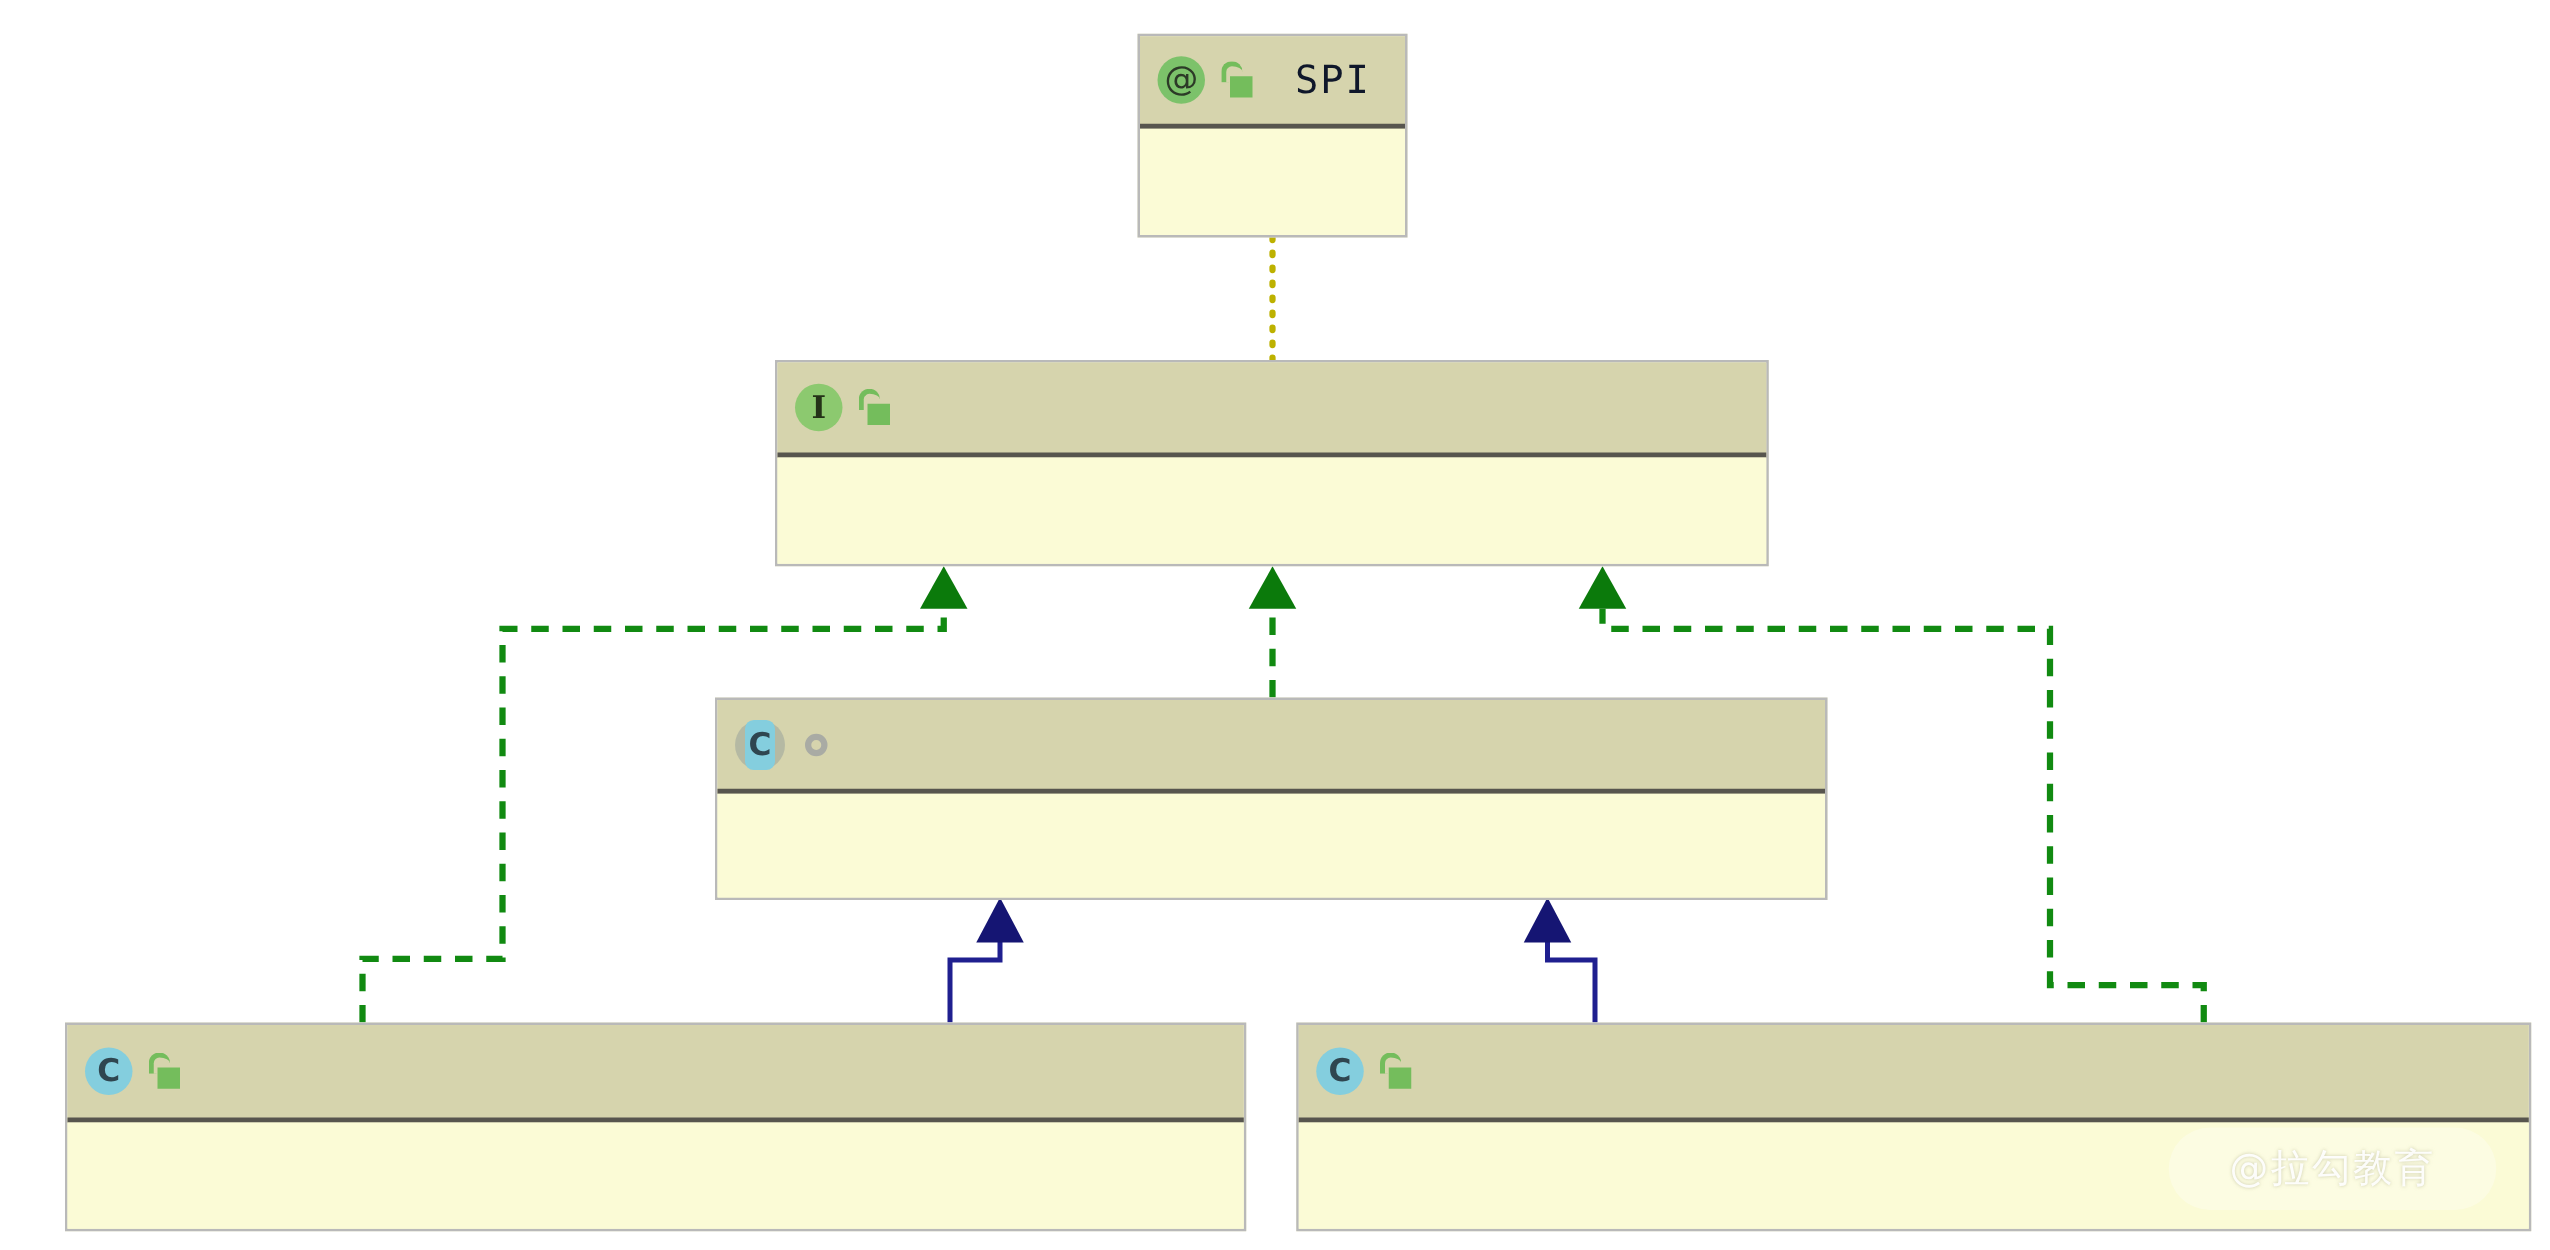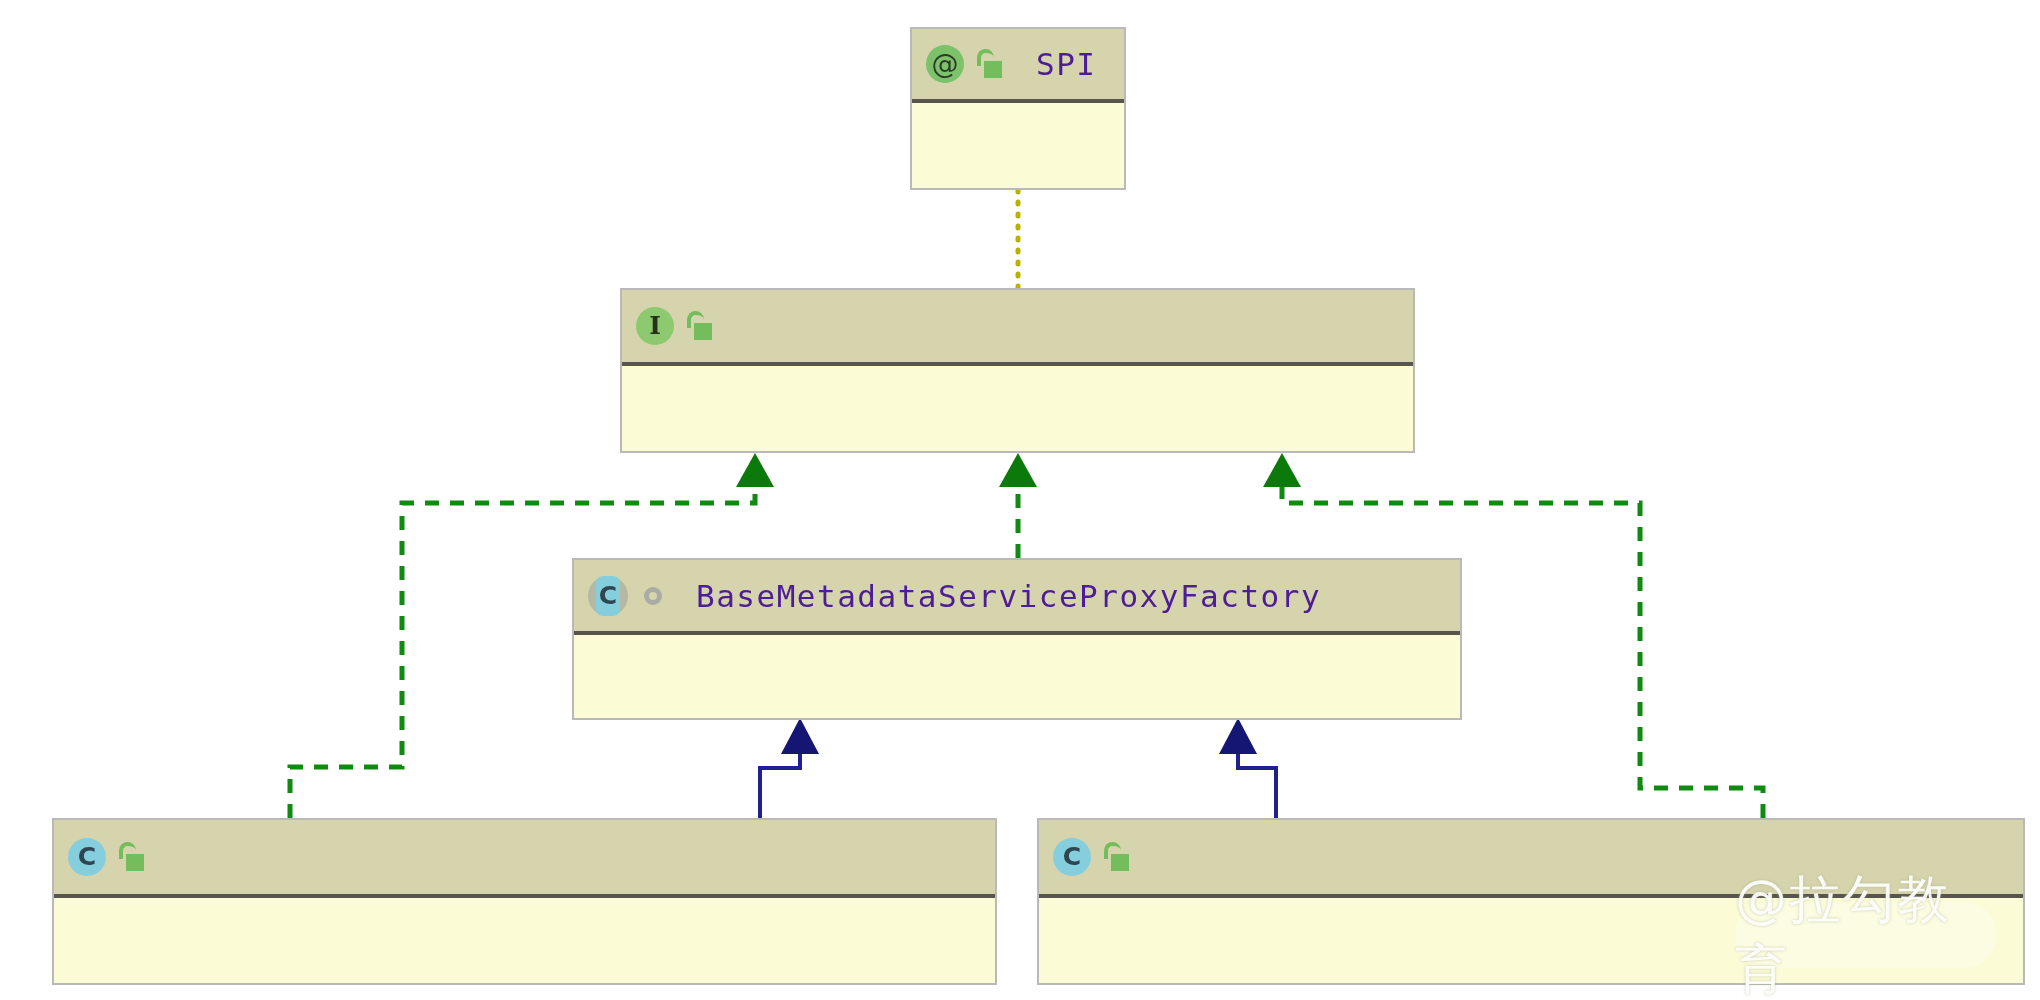--- a/index.html
+++ b/index.html
@@ -24,21 +24,21 @@
     border-bottom:4px solid #57554e;
     box-sizing:border-box;
     padding-left:14px;
     height:74px;
   }
   .uml-body{
     background:#fbfbd6;
     box-sizing:border-box;
   }
   .uml-name{
-    color:#4c1d95;
+    color:#0f172a;
     font-size:31px;
     letter-spacing:1.5px;
     white-space:nowrap;
   }
 
   
   .ico{display:inline-block;flex:0 0 auto;}
   .ico-annotation{
     width:38px;height:38px;border-radius:50%;
     background:#7cc26a;
@@ -90,21 +90,21 @@
   }
   .gap{width:34px;height:1px;}
 
   
   .watermark{
     position:absolute;
     display:flex;align-items:center;justify-content:center;
     background:rgba(255,255,255,0.30);
     border-radius:44px;
     color:rgba(255,255,255,0.92);
-    font-size:52px;letter-spacing:2px;
+    font-size:31px;letter-spacing:2px;
     font-family:"DejaVu Sans","Liberation Sans",sans-serif;
     text-shadow:0 0 3px rgba(160,160,120,.55);
     pointer-events:none;
   }
 </style>
 </head>
 <body>
 
 <div id="canvas">
 
@@ -166,21 +166,20 @@
   </div>
 
   <div class="uml-box" style="left:572px;top:558px;width:890px;height:162px;">
     <div class="uml-header" style="height:75px;">
       <span class="ico ico-class-abstract">
         <span class="ring"></span>
         <span class="core">C</span>
       </span>
       <span class="ico ico-pkg"></span>
       <span class="gap"></span>
-      <span class="uml-name">BaseMetadataServiceProxyFactory</span>
     </div>
     <div class="uml-body" style="height:83px;"></div>
   </div>
 
   <div class="uml-box" style="left:52px;top:818px;width:945px;height:167px;">
     <div class="uml-header" style="height:78px;">
       <span class="ico ico-class">C</span>
       <span class="ico ico-unlock">
         <span class="shackle"></span>
           <span class="body"></span>

